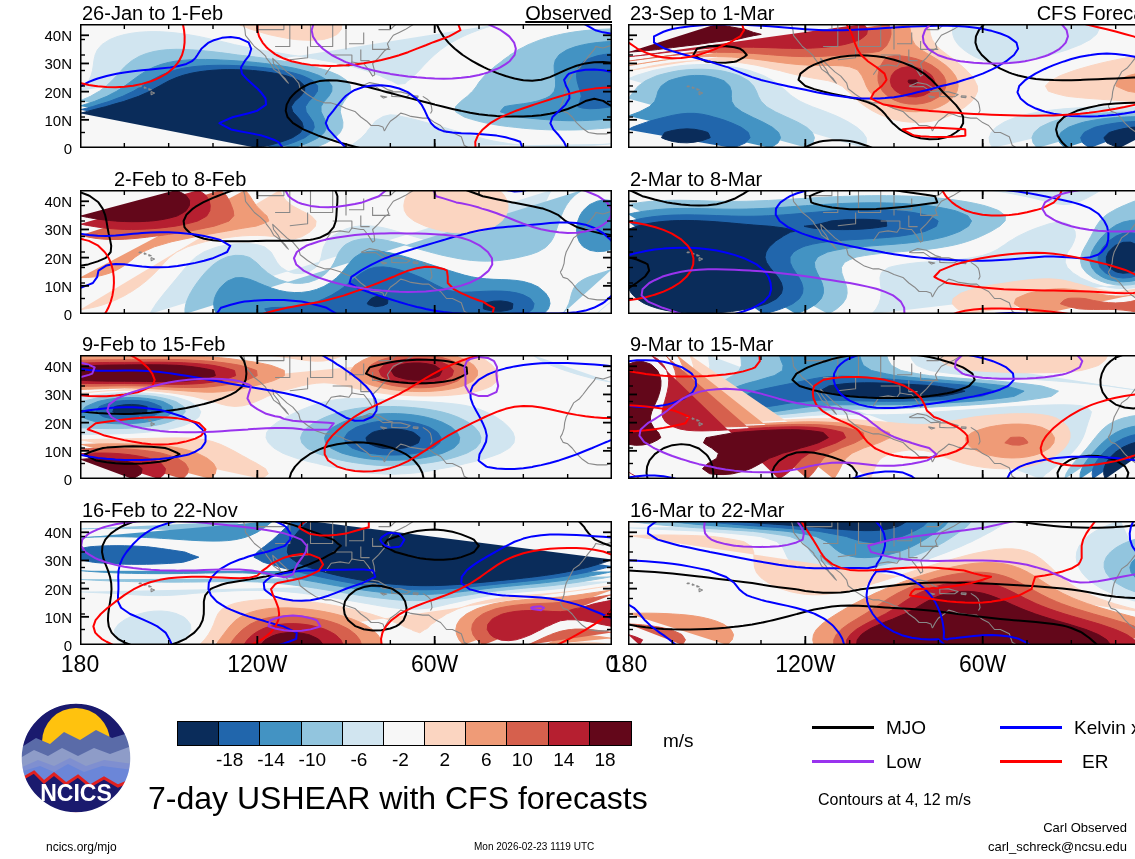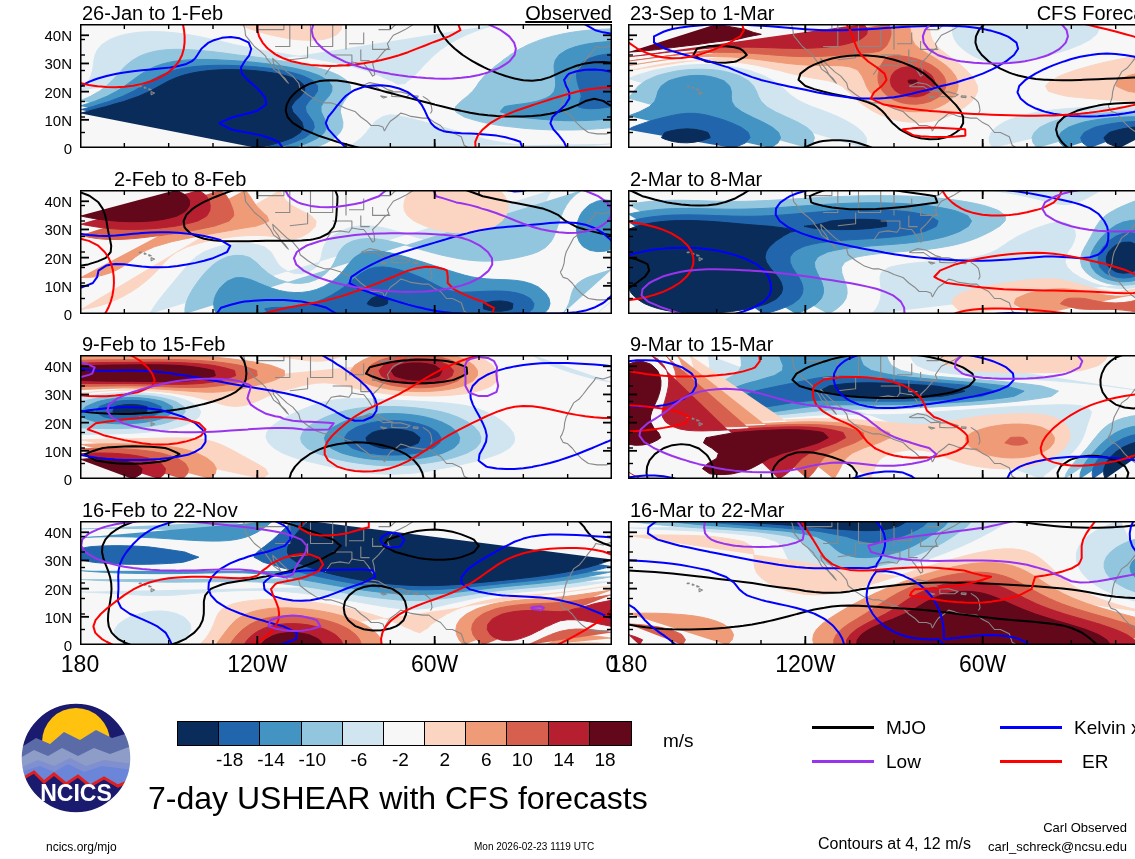--- a/index.html
+++ b/index.html
@@ -1046,21 +1046,21 @@
       <path d="M0,66 L18,58 L34,64 L50,56 L66,64 L84,58 L112,62 L112,86 L0,86 Z" fill="#7f8fd0"></path>
       <path d="M0,70 L20,64 L34,70 L48,62 L64,70 L82,64 L112,68 L112,92 L0,92 Z" fill="#6b86d8"></path>
       <path d="M0,78 L14,70 L24,80 L34,72 L46,82 L58,74 L70,84 L84,76 L98,84 L112,78 L112,112 L0,112 Z" fill="#1a1a6e" stroke="#e02020" stroke-width="3"></path>
     </g>
     <circle cx="56" cy="56" r="55" fill="none" stroke="#ffffff" stroke-width="1.5"></circle>
     <text x="56" y="99" font-family="Liberation Sans, sans-serif" font-size="23" font-weight="bold" fill="#ffffff" text-anchor="middle">NCICS</text>
   </svg>
 </div>
 
 <div class="maintitle" style="left:148px;top:782px;">7-day USHEAR with CFS forecasts</div>
-<div class="contnote" style="left:818px;top:792px;margin-top:44px;">Contours at 4, 12 m/s</div>
+<div class="contnote" style="left:818px;top:792px;">Contours at 4, 12 m/s</div>
 <div class="credit" style="right:8px;top:821px;">Carl Observed</div>
 <div class="credit" style="right:8px;top:840px;">carl_schreck@ncsu.edu</div>
 <div class="small" style="left:6px;top:841px;">ncics.org/mjo</div>
 <div class="tiny" style="left:474px;top:842px;">Mon 2026-02-23 1119 UTC</div>
 
 <div class="ptitle" style="left: 82px; top: 3px;">26-Jan to 1-Feb</div>
 <div class="ptitle" style="left: 82px; top: 169px; margin-left: 32px;">2-Feb to 8-Feb</div>
 <div class="ptitle" style="left: 82px; top: 334px;">9-Feb to 15-Feb</div>
 <div class="ptitle" style="left: 82px; top: 500px;">16-Feb to 22-Nov</div>
 <div class="ptitle" style="left: 630px; top: 3px;">23-Sep to 1-Mar</div>

